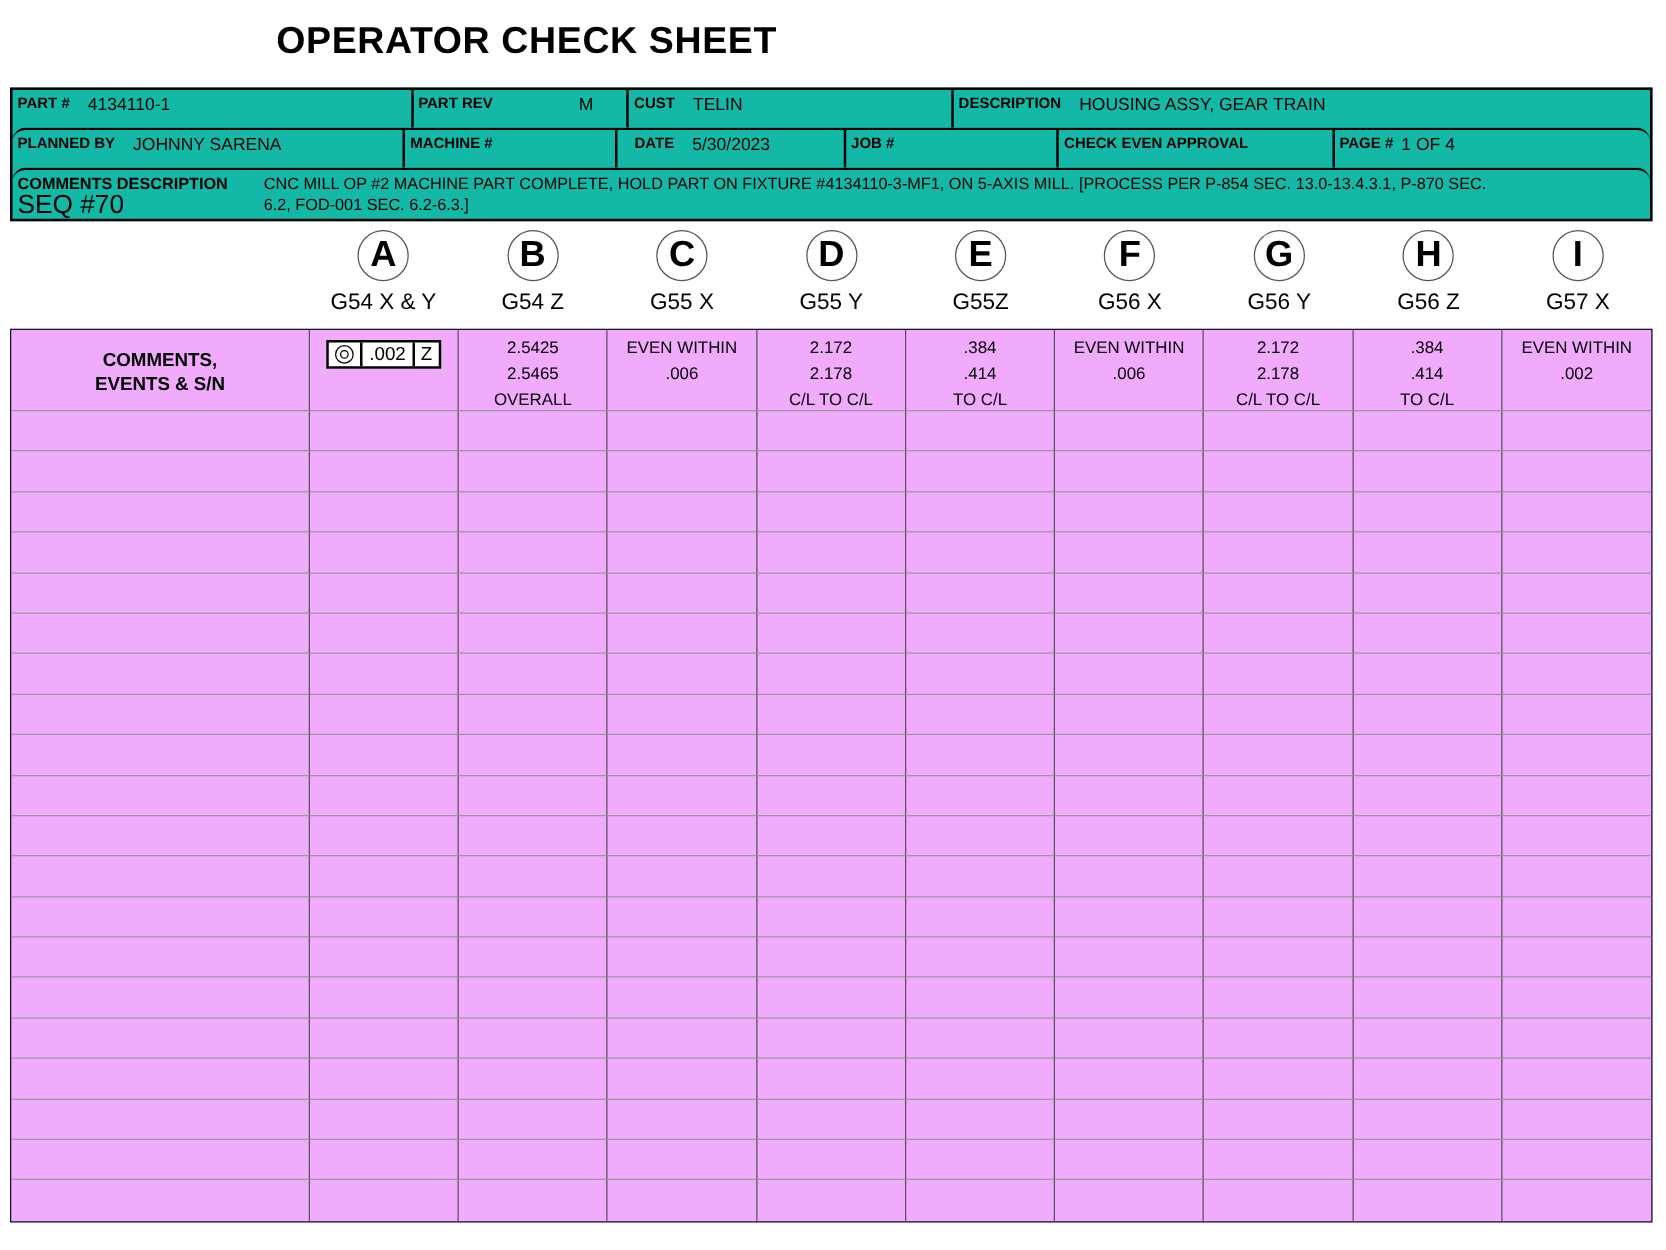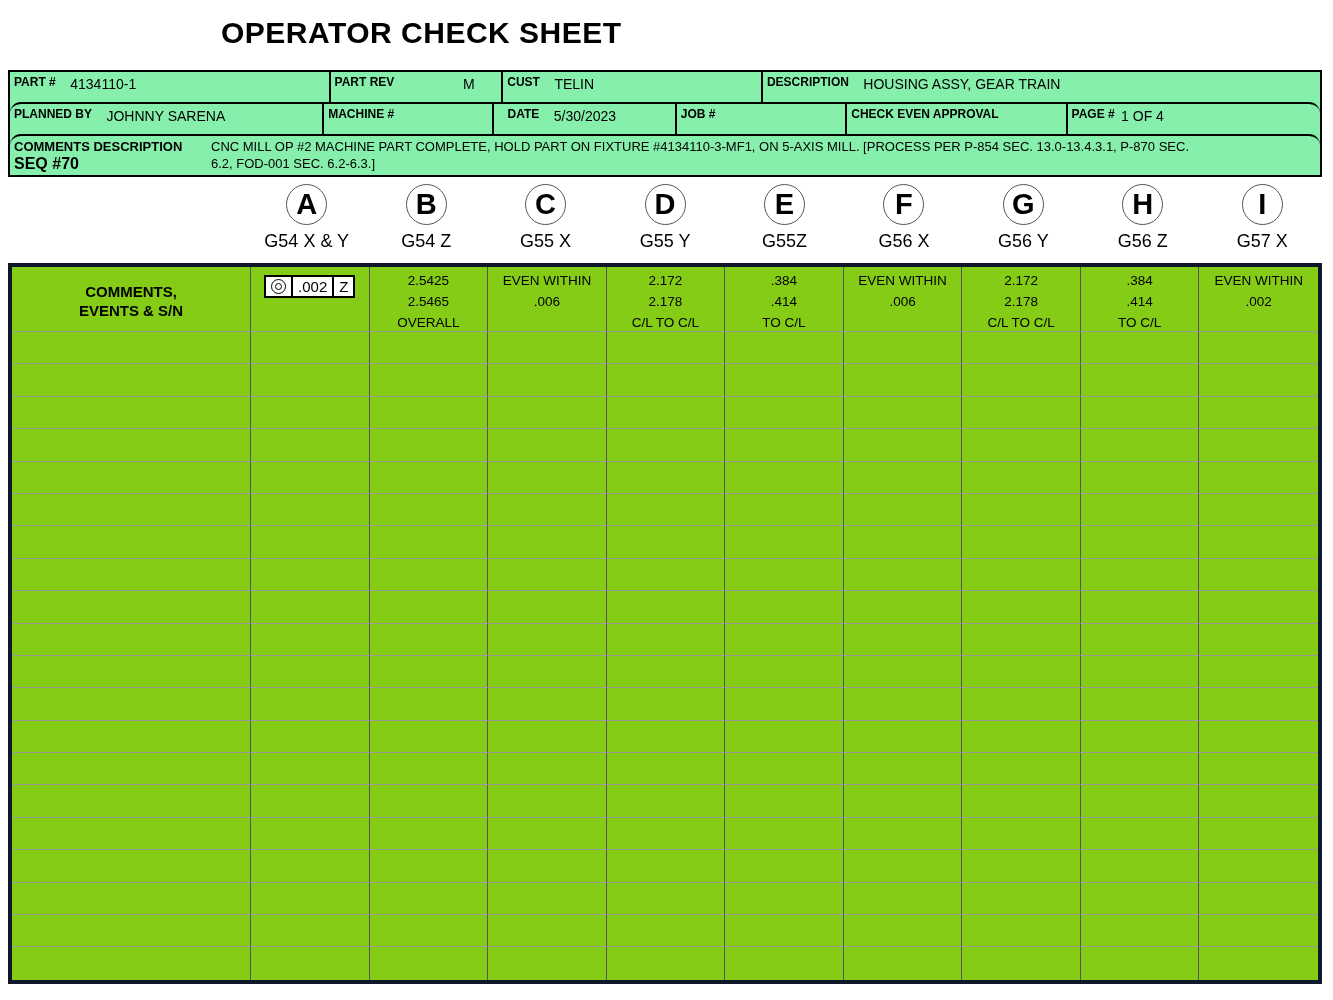--- a/index.html
+++ b/index.html
@@ -9,39 +9,39 @@
     width:1333px;height:1000px;position:relative;overflow:hidden;
   }
   .page-title{
     position:absolute;left:221px;top:16px;margin:0;
     font-size:30px;font-weight:bold;letter-spacing:0.5px;white-space:nowrap;
   }
 
   
   .header-table{
     position:absolute;left:8px;top:70px;width:1314px;
-    border:2px solid #000;box-sizing:border-box;background:#86efac;
+    border:2px solid #000;box-sizing:border-box;background:#14b8a6;
   }
   .h-row{display:flex;box-sizing:border-box;}
   .h-row + .h-row{border-top:2px solid #000;border-radius:11px;}
   .h-cell{
     box-sizing:border-box;height:30px;padding:3px 4px 0 4px;
     white-space:nowrap;overflow:hidden;
   }
   .h-cell + .h-cell{border-left:2px solid #000;}
   .h-label{font-weight:bold;font-size:12px;vertical-align:top;}
   .h-value{font-size:14px;margin-left:10px;}
   .w-part{width:319px;} .w-rev{width:173px;} .w-desc{width:560px;} .w-cust{width:260px;}
   .w-mach{width:173px;} .w-date{width:187px;padding-left:14px;} .w-job{width:174px;} .w-appr{width:225px;} .w-page{width:260px;}
   .center-val{display:inline-block;width:60px;text-align:center;margin-left:40px;}
 
   .op-row{box-sizing:border-box;padding:2px 4px 3px 4px;font-size:13px;line-height:17px;}
   .op-line{display:flex;}
   .op-label{font-weight:bold;width:197px;flex:0 0 197px;}
-  .op-seq{font-weight:bold;font-size:16px;width:197px;flex:0 0 197px;}
+  .op-seq{font-weight:normal;font-size:21px;width:197px;flex:0 0 197px;}
   .op-text{white-space:nowrap;}
 
   
   .letter-row{
     position:absolute;left:247px;top:184px;width:1075px;
     display:grid;grid-template-columns:repeat(9,1fr);
   }
   .letter-cell{display:flex;flex-direction:column;align-items:center;}
   .letter-circle{
     width:41px;height:41px;border:1px solid #555;border-radius:50%;
@@ -49,21 +49,21 @@
     font-weight:bold;font-size:29px;box-sizing:border-box;background:#fff;
   }
   .letter-offset{font-size:18px;margin-top:6px;white-space:nowrap;}
 
   
   .check-grid{
     position:absolute;left:8px;top:263px;width:1314px;
     display:grid;
     grid-template-columns:239px repeat(9,1fr);
     grid-template-rows:65px repeat(20,32.4px);
-    border:4px solid #0f172a;box-sizing:border-box;background:#84cc16;
+    border:1px solid #0f172a;box-sizing:border-box;background:#f0abfc;
   }
   .g-cell{
     box-sizing:border-box;
     border-right:1px solid #555;
     border-bottom:1px solid #999;
     font-size:13.5px;line-height:21px;text-align:center;
     overflow:hidden;
   }
   .g-cell.last-col{border-right:none;}
   .g-cell.last-row{border-bottom:none;}

